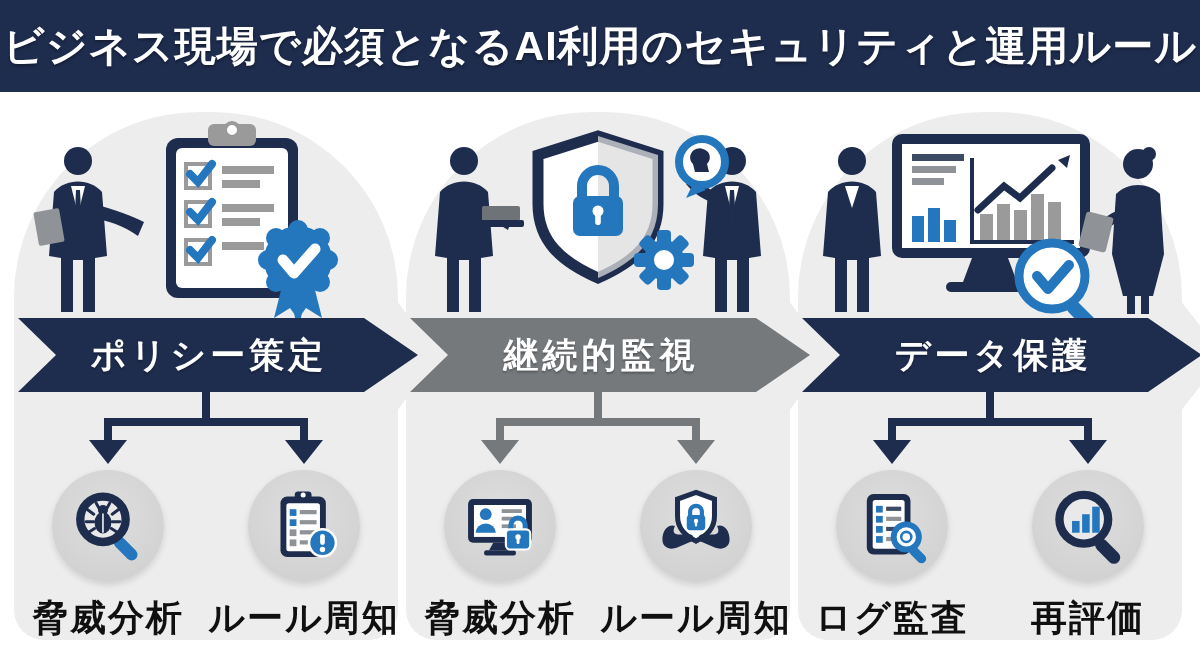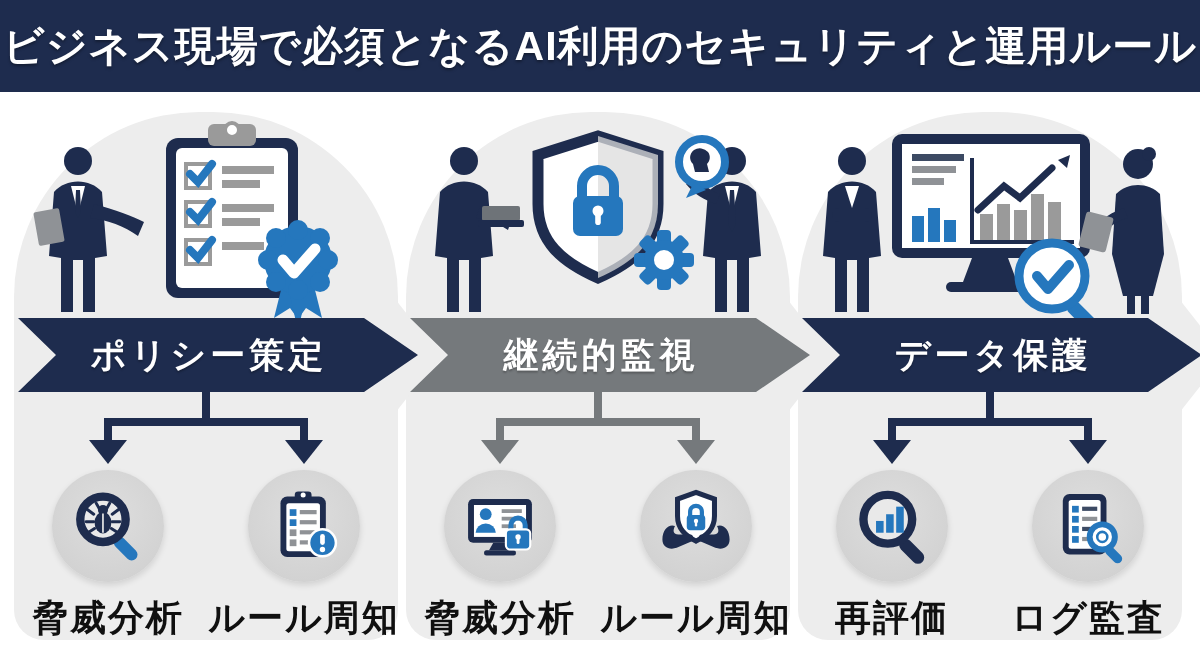--- a/index.html
+++ b/index.html
@@ -396,48 +396,48 @@
         <div class="drop l"></div>
           <div class="drop r"></div>
         <div class="head l"></div>
         <div class="head r"></div>
       </div>
 
       <div class="items">
         <div class="item">
           <div class="circle">
             <svg viewBox="0 0 100 100">
-              <rect x="66" y="62" width="36" height="15" rx="7.5" fill="#1e2c4e" transform="rotate(45 66 62)"></rect>
-              <circle cx="45" cy="42" r="29" fill="#e9e9e9" stroke="#1e2c4e" stroke-width="10"></circle>
-              <rect x="31" y="44" width="9" height="14" fill="#2577bd"></rect>
-              <rect x="43" y="36" width="9" height="22" fill="#2577bd"></rect>
-              <rect x="55" y="27" width="9" height="31" fill="#2577bd"></rect>
-            </svg>
-          </div>
-          <div class="label">再評価</div>
-        </div>
-        <div class="item">
-          <div class="circle">
-            <svg viewBox="0 0 100 100">
               <rect x="20" y="12" width="52" height="72" rx="8" fill="#1e2c4e"></rect>
               <rect x="27" y="19" width="38" height="58" rx="3" fill="#fff"></rect>
               <g>
                 <rect x="31" y="26" width="8" height="8" fill="#2577bd"></rect>
                   <rect x="43" y="27" width="18" height="5" fill="#3c4a63"></rect>
                 <rect x="31" y="38" width="8" height="8" fill="#2577bd"></rect>
                   <rect x="43" y="39" width="18" height="5" fill="#8f9296"></rect>
                 <rect x="31" y="50" width="8" height="8" fill="#2577bd"></rect>
                   <rect x="43" y="51" width="18" height="5" fill="#3c4a63"></rect>
                 <rect x="31" y="62" width="8" height="8" fill="#2577bd"></rect>
                   <rect x="43" y="63" width="14" height="5" fill="#8f9296"></rect>
               </g>
               <rect x="76" y="72" width="24" height="11" rx="5.5" fill="#2577bd" transform="rotate(45 76 72)"></rect>
               <circle cx="67" cy="63" r="15" fill="#fff" stroke="#2577bd" stroke-width="7"></circle>
               <circle cx="67" cy="63" r="6" fill="#fff" stroke="#2577bd" stroke-width="3"></circle>
             </svg>
           </div>
           <div class="label">ログ監査</div>
         </div>
+        <div class="item">
+          <div class="circle">
+            <svg viewBox="0 0 100 100">
+              <rect x="66" y="62" width="36" height="15" rx="7.5" fill="#1e2c4e" transform="rotate(45 66 62)"></rect>
+              <circle cx="45" cy="42" r="29" fill="#e9e9e9" stroke="#1e2c4e" stroke-width="10"></circle>
+              <rect x="31" y="44" width="9" height="14" fill="#2577bd"></rect>
+              <rect x="43" y="36" width="9" height="22" fill="#2577bd"></rect>
+              <rect x="55" y="27" width="9" height="31" fill="#2577bd"></rect>
+            </svg>
+          </div>
+          <div class="label">再評価</div>
+        </div>
       </div>
     </section>
 
   </main>
 </div>
 
 </body></html>

